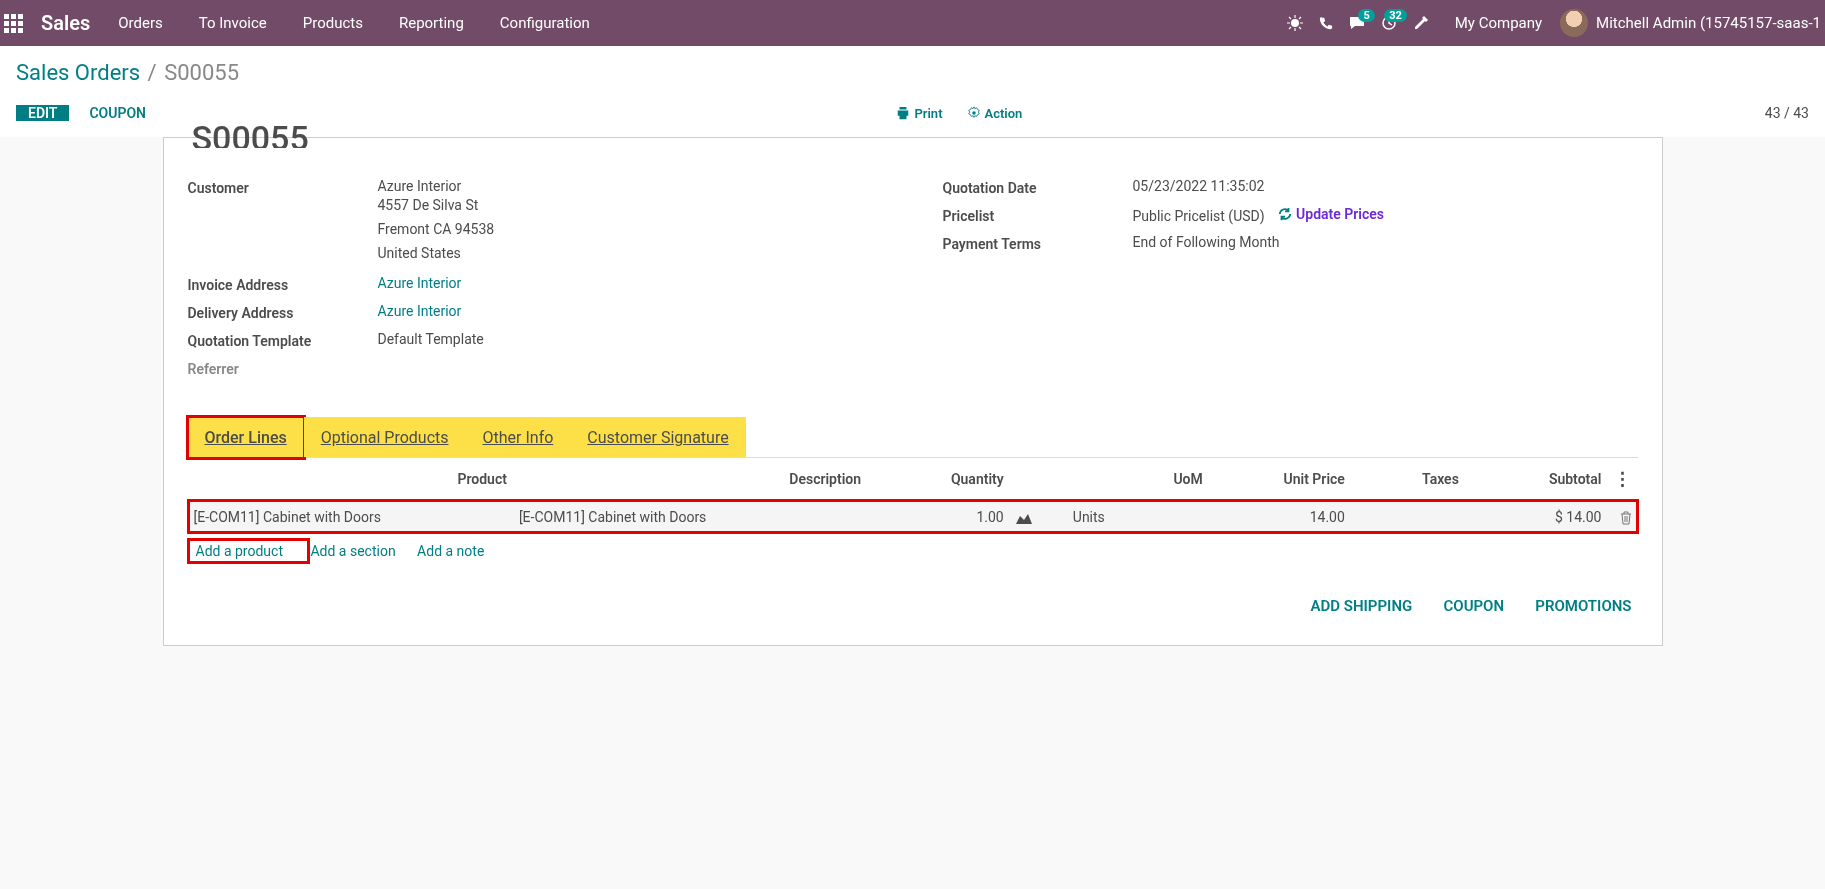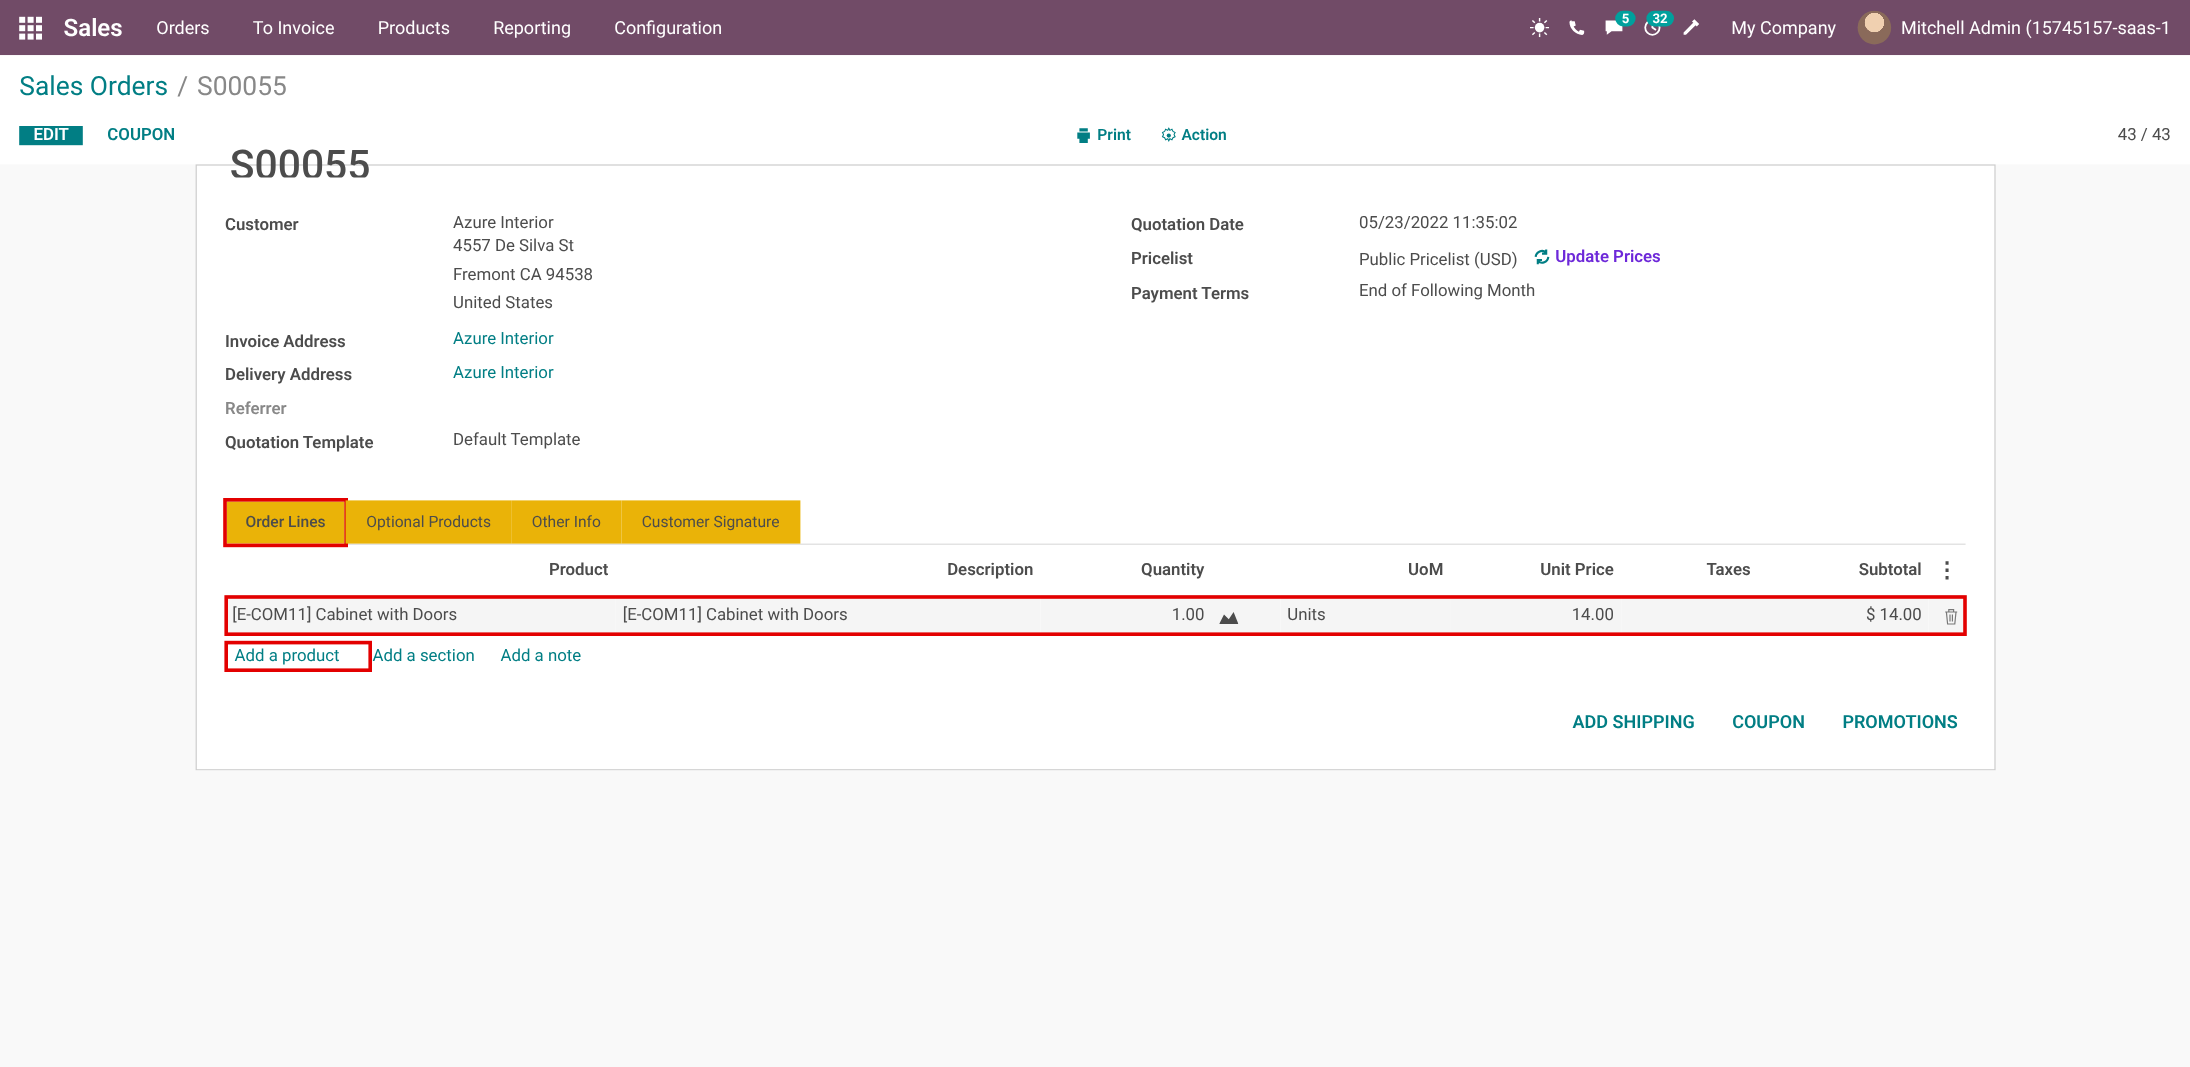--- a/index.html
+++ b/index.html
@@ -1,19 +1,19 @@
 <!DOCTYPE html>
 <html><head>
 <meta charset="utf-8">
 <style>
 * { margin: 0; padding: 0; box-sizing: border-box; font-family: -apple-system, BlinkMacSystemFont, "Segoe UI", Roboto, "Helvetica Neue", Arial, sans-serif; }
 body { background: #f9f9f9; color: #4c4c4c; font-size: 13px; overflow: hidden; }
 
 
-.navbar { background: #714B67; height: 46px; display: flex; align-items: center; color: #fff; padding: 0 16px; font-size: 15px; }
+.navbar { background: #714B67; height: 46px; display: flex; align-items: center; color: #fff; padding: 0 4px; font-size: 15px; }
 .navbar .apps-icon { display: grid; grid-template-columns: repeat(3,5px); grid-template-rows: repeat(3,5px); gap: 2px; margin-right: 18px; cursor: pointer; }
 .navbar .apps-icon span { background:#fff; width:5px; height:5px; }
 .navbar .brand { font-size: 20px; font-weight: 600; margin-right: 28px; }
 .navbar .nav-item { margin-right: 36px; cursor: pointer; }
 .navbar .spacer { flex: 1; }
 .navbar .icon-btn { margin: 0 8px; position: relative; cursor: pointer; display: inline-flex; align-items: center; }
 .badge { background:#00A09D; color:#fff; border-radius:10px; font-size:11px; padding:0 5px; position:absolute; top:-6px; right:-10px; font-weight:700; }
 .navbar .company { margin: 0 18px; cursor: pointer; }
 .navbar .avatar { width:28px; height:28px; border-radius:50%; background:#a88; display:inline-block; margin-right:8px; vertical-align:middle; background-image: radial-gradient(circle at 50% 35%, #f0d0b0 35%, #8a6a5a 36%); }
 .navbar .user { cursor:pointer; display:flex; align-items:center; }
@@ -40,21 +40,21 @@
 .field-row { display:flex; align-items:flex-start; margin-bottom: 10px; font-size: 14px; }
 .field-label { width: 190px; font-weight:600; color:#4c4c4c; padding-top:2px; flex-shrink:0; }
 .field-value { color:#4c4c4c; }
 .field-value.link { color:#017E84; cursor:pointer; }
 .field-value .addr-line { display:block; line-height: 1.7; }
 .update-link { color:#6d28d9; font-weight:600; margin-left: 10px; cursor:pointer; display:inline-flex; align-items:center; gap:4px; }
 .muted { color:#888; }
 
 
 .tabs { display:flex; border-bottom:1px solid #ddd; margin-top: 30px; }
-.tab { padding: 10px 16px; font-size:13px; color:#4c4c4c; cursor:pointer; border:1px solid transparent; border-bottom:none; background:#eab308; }
+.tab { padding: 10px 16px; font-size:16px; color:#4c4c4c; cursor:pointer; border:1px solid transparent; border-bottom:none; background:#fde047;text-decoration:underline; }
 .tab.active { border:1px solid #ddd; border-bottom:1px solid #fff; margin-bottom:-1px; font-weight:500; }
 .hl-red { outline: 3px solid #e30000; outline-offset: -1px; }
 
 
 .line-table { width:100%; border-collapse: collapse; font-size:14px; }
 .line-table th { text-align:right; padding:10px 6px; font-weight:600; color:#4c4c4c; border-bottom:1px solid #ddd; }
 .line-table th.num, .line-table td.num { text-align:right; }
 .line-table td { padding: 8px 6px; color:#4c4c4c; }
 .row-hl { outline: 3px solid #e30000; outline-offset:-2px; background:#f5f5f5; }
 .add-links { padding: 8px 6px; font-size:14px;margin-left:34px; }
@@ -171,26 +171,26 @@
         </div>
         <div class="field-row">
           <div class="field-label">Invoice Address</div>
           <div class="field-value link">Azure Interior</div>
         </div>
         <div class="field-row">
           <div class="field-label">Delivery Address</div>
           <div class="field-value link">Azure Interior</div>
         </div>
         <div class="field-row">
+          <div class="field-label">Quotation Template</div>
+          <div class="field-value">Default Template</div>
+        </div>
+        <div class="field-row">
           <div class="field-label muted">Referrer</div>
           <div class="field-value"></div>
-        </div>
-        <div class="field-row">
-          <div class="field-label">Quotation Template</div>
-          <div class="field-value">Default Template</div>
         </div>
       </div>
 
       <div class="col">
         <div class="field-row">
           <div class="field-label">Quotation Date</div>
           <div class="field-value">05/23/2022 11:35:02</div>
         </div>
         <div class="field-row">
           <div class="field-label">Pricelist</div>

